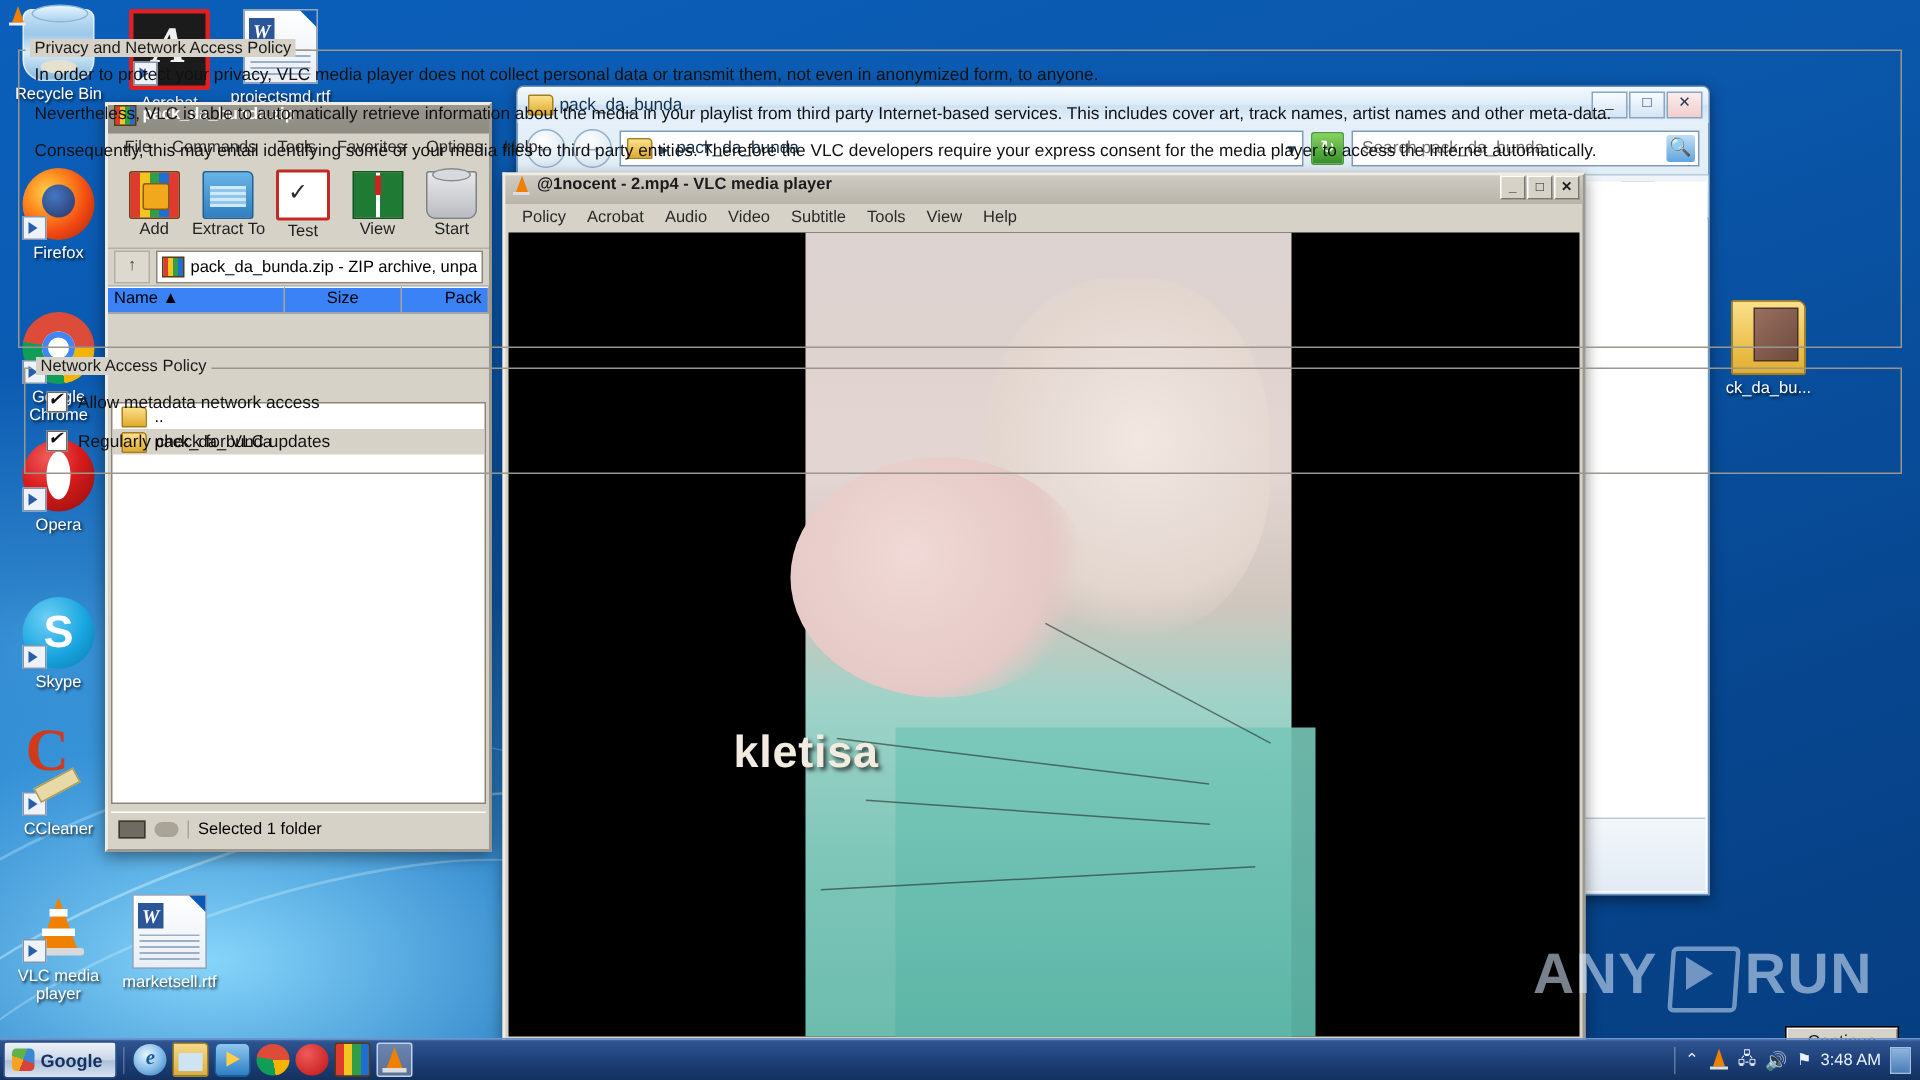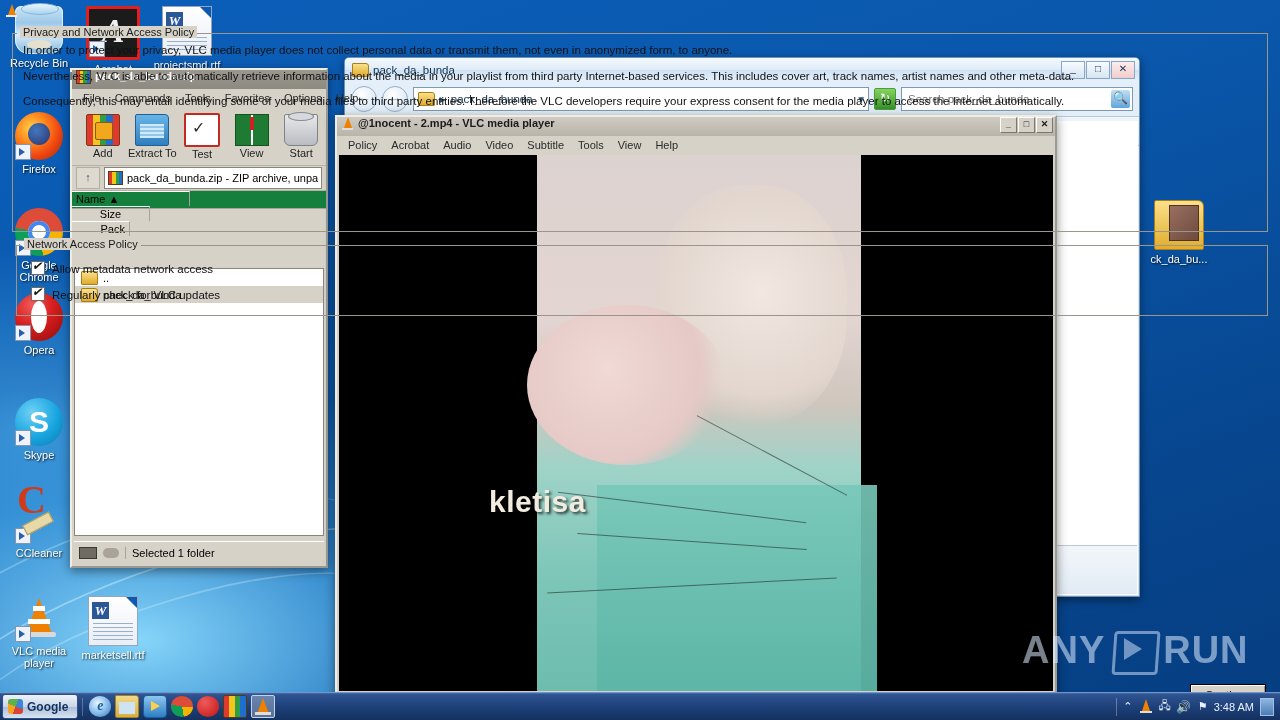--- a/index.html
+++ b/index.html
@@ -129,21 +129,21 @@
      background:repeating-linear-gradient(to bottom,#cfe8fa 0 2px,#8fc6ea 2px 4px);}
   .clip-icon{background:#fff;border:2px solid #c32a22;border-radius:2px;}
   .clip-icon:after{content:"✓";position:absolute;left:6px;top:3px;font-size:16px;color:#2a2a2a;}
   .book-icon{background:linear-gradient(to right,#1f7a33 0 46%,#ffffff 46% 54%,#1f7a33 54% 100%);border:1px solid #14521f;}
   .book-icon:after{content:"";position:absolute;left:14px;top:2px;width:4px;height:13px;background:#cc2222;}
   .bin-icon{background:linear-gradient(to bottom,#e9e9ea,#b9bcc2);border:1px solid #7d8188;border-radius:2px 2px 6px 6px;}
   .bin-icon:before{content:"";position:absolute;left:3px;top:-3px;width:24px;height:7px;border-radius:50%;background:#d6d9de;border:1px solid #868b93;}
   #winrar .addrbar{height:24px;background:#d6d2c8;display:flex;align-items:center;gap:4px;padding:0 4px;border-bottom:1px solid #b7b2a6;}
   #winrar .upbtn{width:22px;height:20px;border:1px solid #b3aea2;background:#ded9cf;text-align:center;line-height:18px;color:#4a4a4a;}
   #winrar .combo{flex:1;height:20px;background:#fff;border:1px solid #8a867c;display:flex;align-items:center;gap:4px;padding:0 3px;font-size:11px;overflow:hidden;white-space:nowrap;}
-  #winrar .cols{height:17px;background:#15803d;display:flex;font-size:11px;border-bottom:1px solid #a9a497;flex-direction:column;}
+  #winrar .cols{height:17px;background:#3b82f6;display:flex;font-size:11px;border-bottom:1px solid #a9a497;}
   #winrar .cols div{border-right:1px solid #a9a497;border-top:1px solid #fff;padding:1px 4px;box-sizing:border-box;}
   #winrar .list{position:absolute;left:2px;right:2px;top:198px;bottom:30px;background:#fff;border:1px solid #8a867c;overflow:hidden;}
   #winrar .row{height:17px;display:flex;align-items:center;gap:5px;padding-left:6px;font-size:11px;}
   #winrar .row.sel{background:#d6d2c8;}
   .fold-sm{width:15px;height:12px;background:linear-gradient(to bottom,#fbe08a,#e0ab2e);border:1px solid #a87f16;border-radius:1px 3px 1px 1px;flex:none;}
   #winrar .status{position:absolute;left:2px;right:2px;bottom:2px;height:22px;background:#d6d2c8;
      border-top:1px solid #fff;display:flex;align-items:center;gap:6px;padding:0 5px;font-size:11px;}
 
   
   #explorer{left:344px;top:57px;width:796px;height:540px;}

